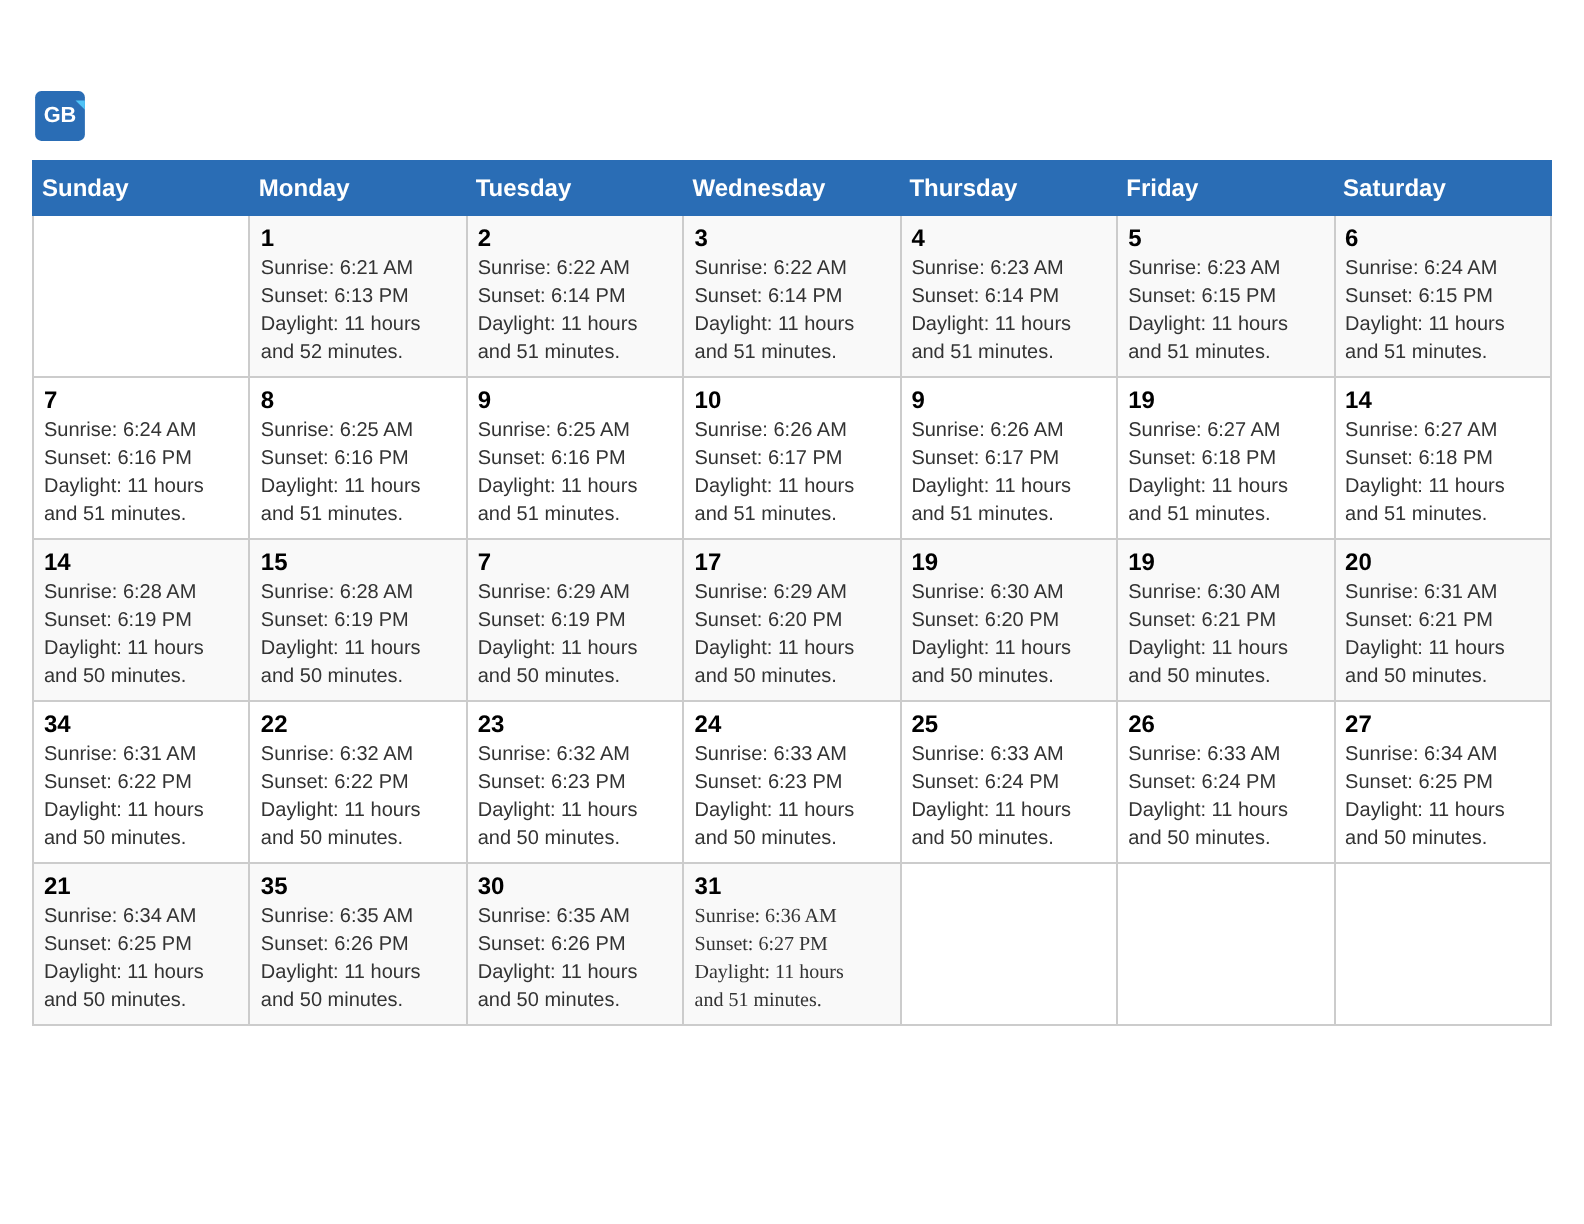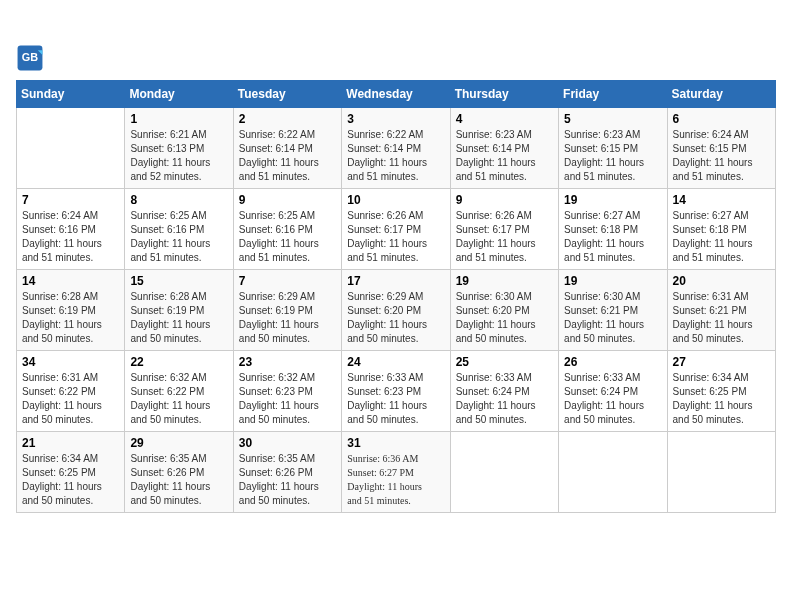--- a/index.html
+++ b/index.html
@@ -318,21 +318,21 @@
       </tr>
       <tr>
         <td>
           <span class="day-num">21</span>
           <div class="day-info" style="white-space: pre-line;">Sunrise: 6:34 AM
 Sunset: 6:25 PM
 Daylight: 11 hours
 and 50 minutes.</div>
         </td>
         <td>
-          <span class="day-num">29</span>
+          <span class="day-num">35</span>
           <div class="day-info" style="white-space: pre-line;">Sunrise: 6:35 AM
 Sunset: 6:26 PM
 Daylight: 11 hours
 and 50 minutes.</div>
         </td>
         <td>
           <span class="day-num">30</span>
           <div class="day-info" style="white-space: pre-line;">Sunrise: 6:35 AM
 Sunset: 6:26 PM
 Daylight: 11 hours

